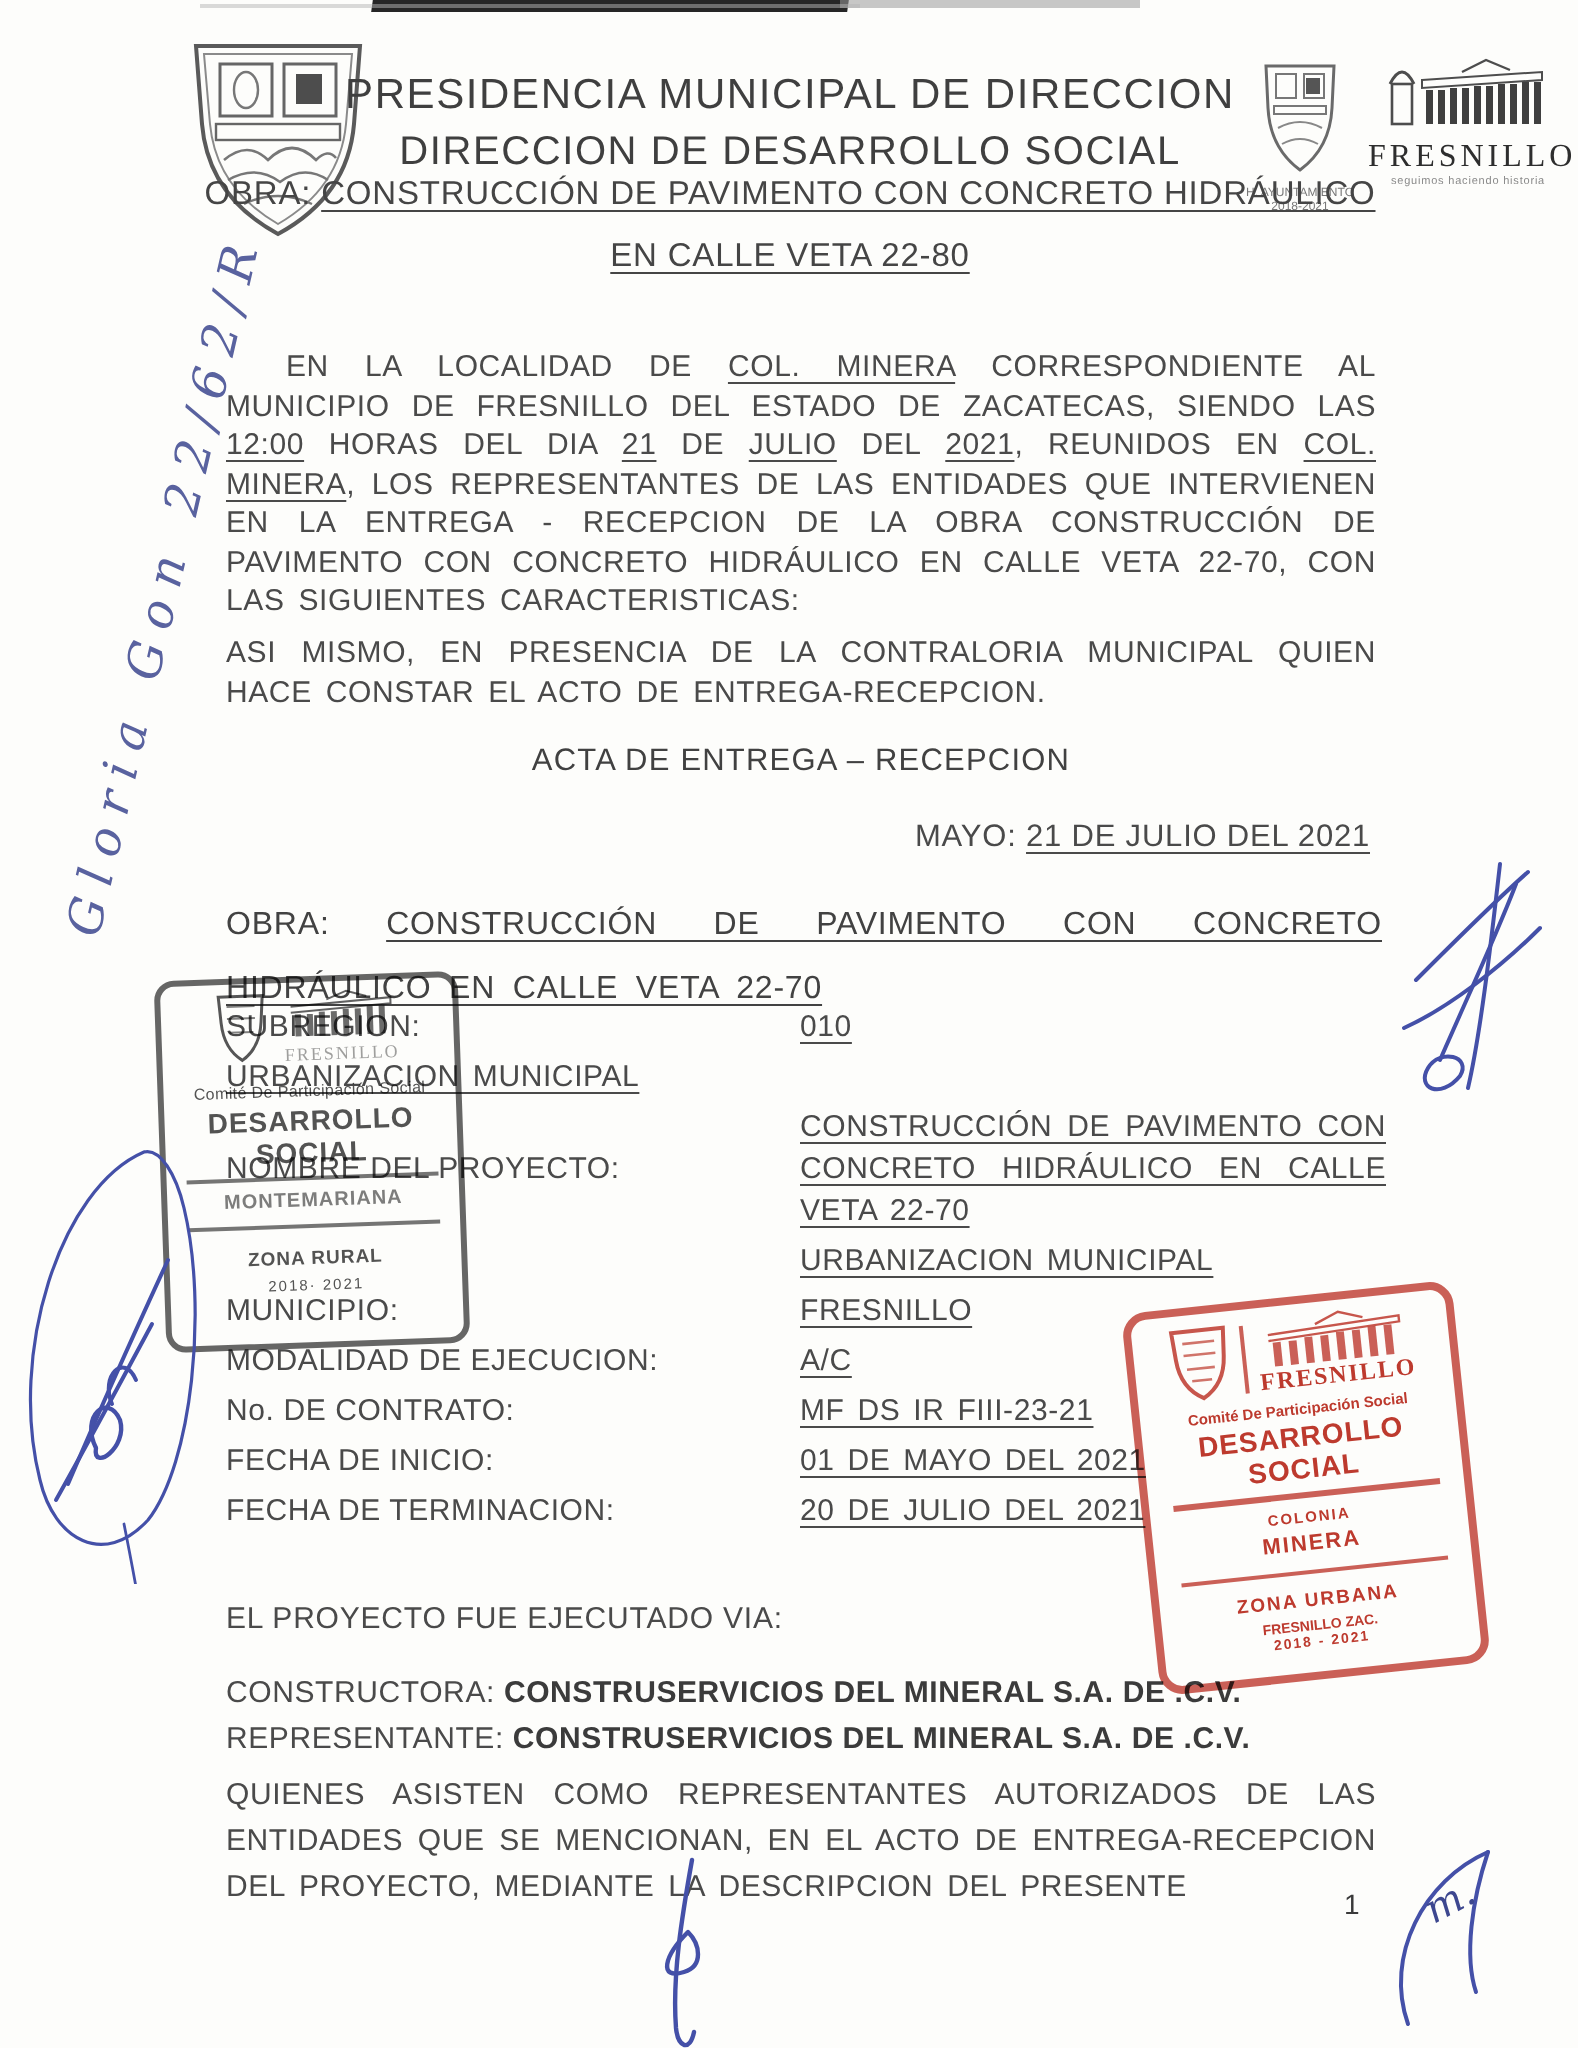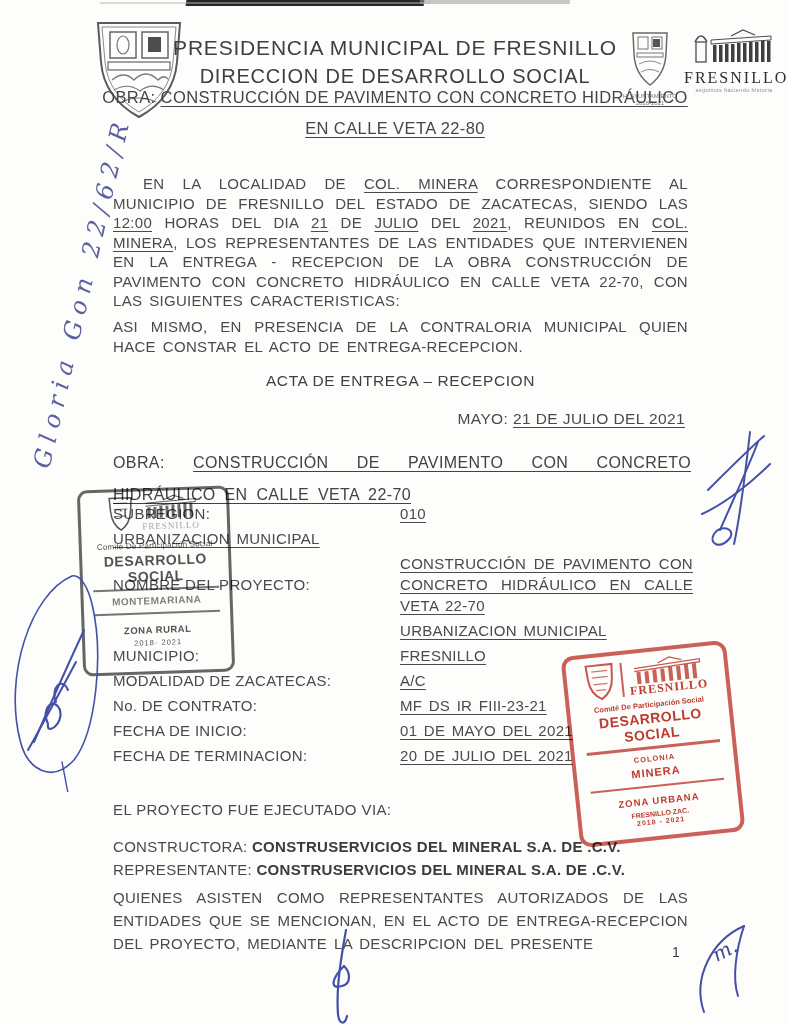--- a/index.html
+++ b/index.html
@@ -100,21 +100,21 @@
     <rect x="54" y="16" width="26" height="26" fill="none" stroke="#666" stroke-width="1.5"></rect>
     <ellipse cx="35" cy="29" rx="6" ry="9" fill="none" stroke="#777" stroke-width="1.2"></ellipse>
     <rect x="60" y="21" width="13" height="15" fill="#4d4d4d"></rect>
     <rect x="20" y="46" width="62" height="8" fill="none" stroke="#666" stroke-width="1.2"></rect>
     <path d="M24,64 Q36,54 46,64 Q58,52 70,64 Q76,58 80,63" fill="none" stroke="#777" stroke-width="1.3"></path>
     <path d="M26,74 Q40,66 52,75 Q64,66 76,74" fill="none" stroke="#777" stroke-width="1.2"></path>
     <path d="M34,86 Q51,78 68,86" fill="none" stroke="#777" stroke-width="1.2"></path>
   </svg>
 
   <div class="abs title-block">
-    <div class="t1">PRESIDENCIA MUNICIPAL DE FRESNILLO</div>
+    <div class="t1">PRESIDENCIA MUNICIPAL DE DIRECCION</div>
     <div class="t2">DIRECCION DE DESARROLLO SOCIAL</div>
   </div>
 
   <div class="abs crest-small-wrap">
     <svg width="42" height="58" viewBox="0 0 42 58">
       <path d="M4,3 L38,3 L37,24 Q36,44 21,55 Q6,44 5,24 Z" fill="none" stroke="#6a6a6a" stroke-width="1.5"></path>
       <rect x="9" y="7" width="10" height="12" fill="none" stroke="#777" stroke-width="1"></rect>
       <rect x="23" y="7" width="10" height="12" fill="none" stroke="#777" stroke-width="1"></rect>
       <rect x="24" y="9" width="7" height="8" fill="#555"></rect>
       <rect x="8" y="23" width="26" height="4" fill="none" stroke="#777" stroke-width="1"></rect>
@@ -187,21 +187,21 @@
       <div class="dval u">URBANIZACION MUNICIPAL</div>
     </div>
 
 
     <div class="drow">
       <div class="dlabel">MUNICIPIO:</div>
       <div class="dval u">FRESNILLO</div>
     </div>
 
     <div class="drow">
-      <div class="dlabel">MODALIDAD DE ZACATECAS:</div>
+      <div class="dlabel">MODALIDAD DE EJECUCION:</div>
       <div class="dval u">A/C</div>
     </div>
 
     <div class="drow">
       <div class="dlabel">No. DE CONTRATO:</div>
       <div class="dval u">MF DS IR FIII-23-21</div>
     </div>
 
     <div class="drow">
       <div class="dlabel">FECHA DE INICIO:</div>

